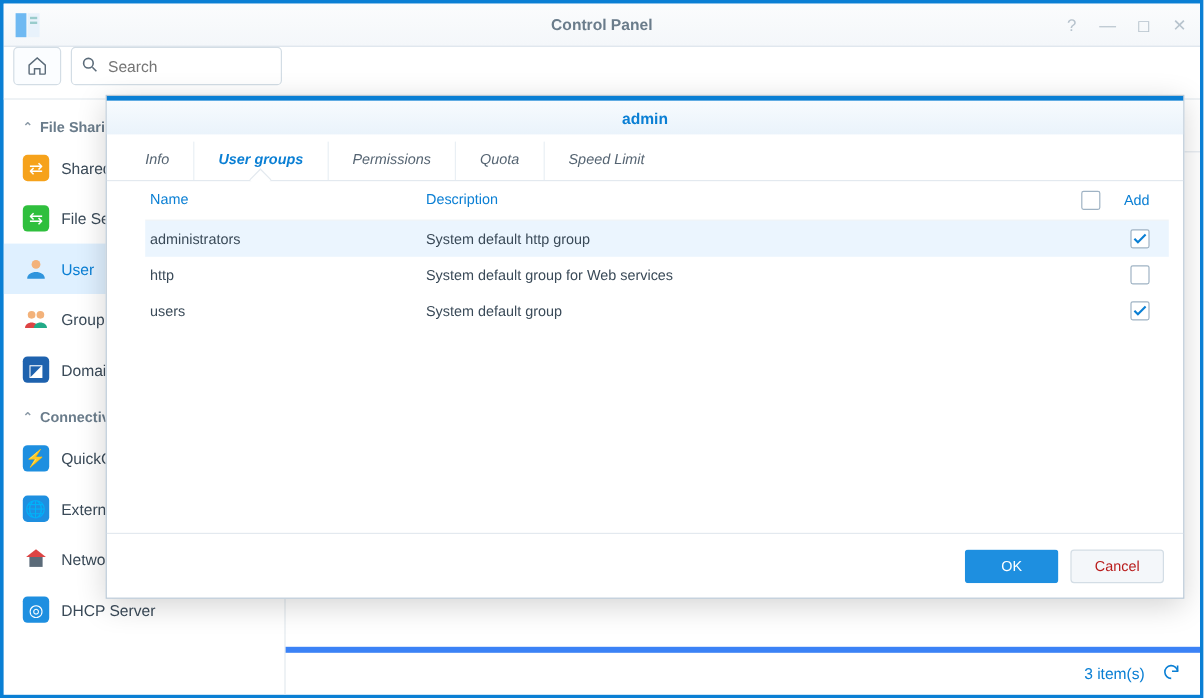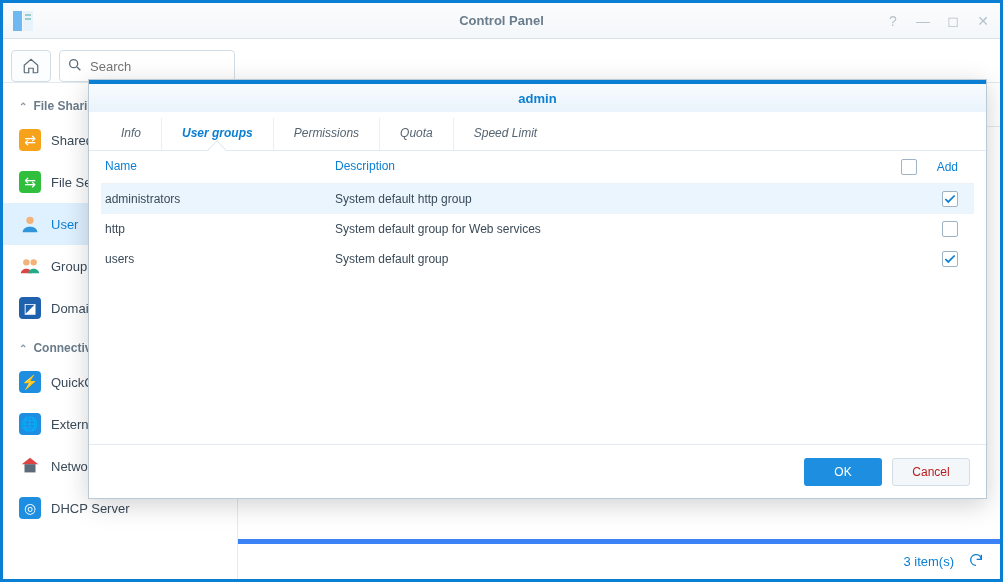--- a/index.html
+++ b/index.html
@@ -20,21 +20,21 @@
   position: relative;
 }
 .app-icon { width: 24px; height: 24px; margin-right: 10px; display:flex; }
 .window-title { position:absolute; left:0; right:0; text-align:center; font-size:13px; color:#6a7c8b; font-weight:600; pointer-events:none;}
 .win-buttons { margin-left:auto; display:flex; gap:12px; color:#b7c3cd; z-index:2;}
 .win-buttons span { width:18px; height:18px; display:flex; align-items:center; justify-content:center; font-size:14px; cursor:pointer;}
 .toolbar {
   height: 44px;
   background:#fff;
   border-bottom:1px solid #e3e9ef;
-  display:flex; align-items:flex-end; gap:8px;
+  display:flex; align-items:flex-start; gap:8px;
   padding:0 8px;
 }
 .home-btn {
   width:40px; height:32px; border:1px solid #d3dde5; border-radius:4px;
   display:flex; align-items:center; justify-content:center; background:#fbfdff;
 }
 .search-wrap {
   flex:0 0 176px; position:relative; height:32px;
 }
 .search-wrap input{
@@ -67,21 +67,21 @@
   box-shadow: 0 6px 24px rgba(0,0,0,.18);
   display:flex; flex-direction:column;
 }
 .modal-top-border { height:4px; background:#0a7fd4;}
 .modal-header { height:28px; background:linear-gradient(#f7fbfe,#eaf3fb); text-align:center; font-size:13px; font-weight:700; color:#0a7fd4; display:flex; align-items:center; justify-content:center;}
 .modal-tabs { display:flex; padding:6px 12px 0; border-bottom:1px solid #e3e9ef;}
 .mtab { padding:8px 20px 10px; font-size:12px; color:#556472; cursor:pointer; position:relative;font-style:italic;}
 .mtab.active { color:#0a7fd4; font-weight:600;}
 .mtab.active::after{ content:""; position:absolute; left:50%; bottom:-6px; width:12px; height:12px; background:#fff; border-left:1px solid #e3e9ef; border-top:1px solid #e3e9ef; transform: translateX(-50%) rotate(45deg);}
 .mtab + .mtab { border-left:1px solid #e9eff4;}
-.grid { flex:1; overflow:auto; padding:0 12px;}
+.grid { flex:1; overflow:auto; padding:0 12px;margin-left:20px;}
 .grid-head { display:flex; font-size:12px; color:#0a7fd4; padding:8px 4px; border-bottom:1px solid #edf2f6;}
 .col-name{flex:0 0 230px;} .col-desc{flex:1;} .col-add{flex:0 0 70px; display:flex; align-items:center; gap:20px; justify-content:flex-end; padding-right:12px;}
 .grid-row { display:flex; font-size:12px; color:#3a4a58; padding:7px 4px; align-items:center;}
 .grid-row.sel { background:#ebf5fe;}
 .chk { width:16px; height:16px; border:1px solid #9fb3c4; border-radius:2px; display:flex; align-items:center; justify-content:center; background:#fff;}
 .chk svg{display:none;}
 .chk.checked svg{display:block;}
 .modal-footer { height:54px; border-top:1px solid #e3e9ef; display:flex; align-items:center; justify-content:flex-end; gap:10px; padding:0 16px;}
 .btn { min-width:78px; height:28px; border-radius:3px; font-size:12px; display:flex; align-items:center; justify-content:center; cursor:pointer; border:1px solid transparent;}
 .btn-primary { background:#1e8fe0; color:#fff;}

